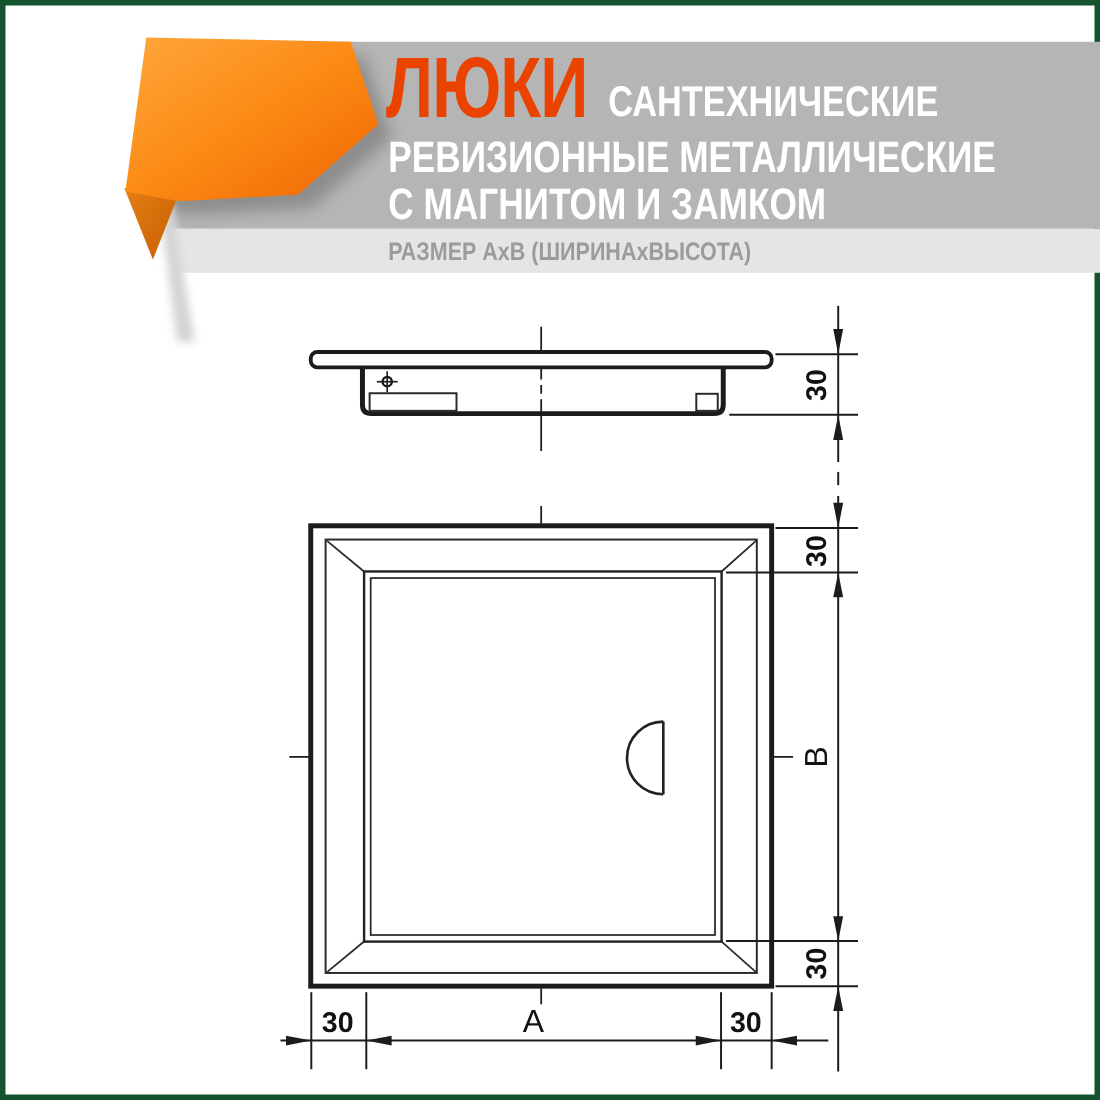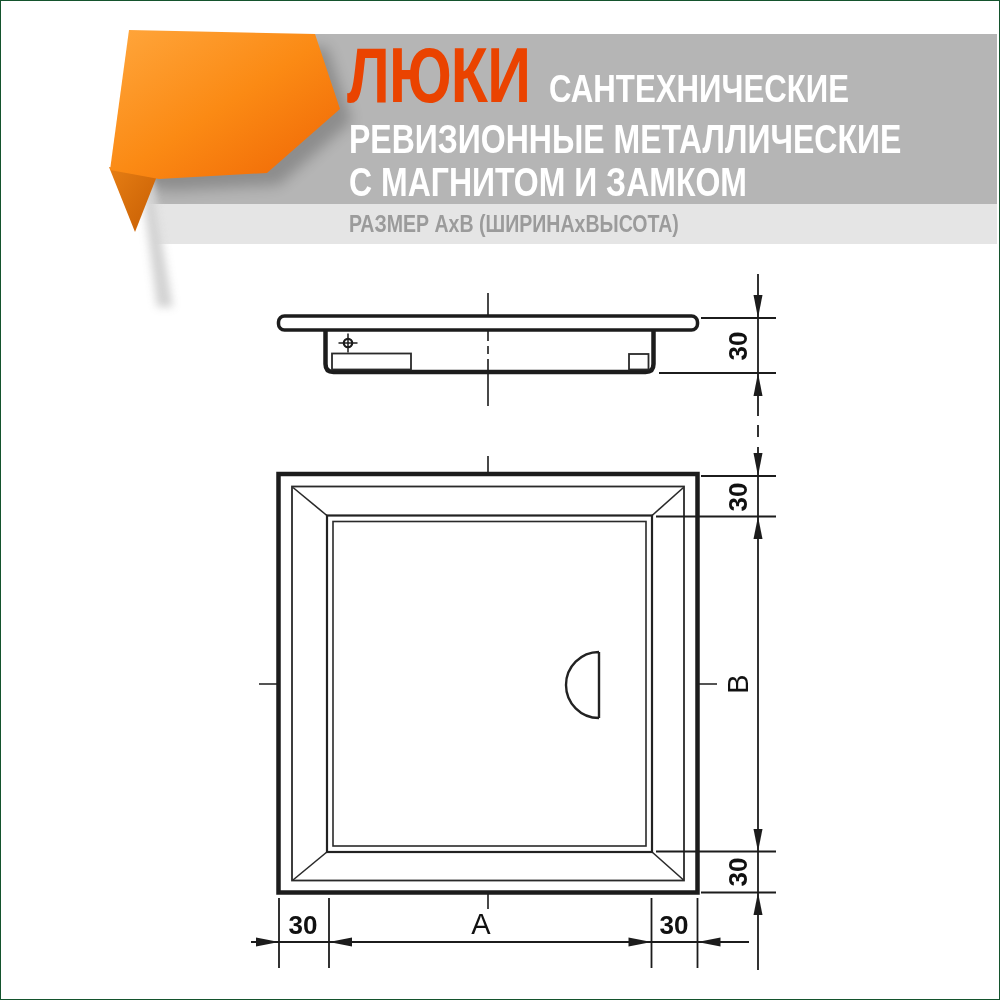--- a/index.html
+++ b/index.html
@@ -1,18 +1,18 @@
 <!DOCTYPE html>
 <html><head>
 <meta charset="utf-8">
 <style>
   html,body{margin:0;padding:0;}
   body{width:1000px;height:1000px;position:relative;background:#ffffff;
        font-family:"Liberation Sans",sans-serif;overflow:hidden;}
-  .page{position:absolute;inset:0;border:1px solid #14532d;box-sizing:border-box;}
+  .page{position:absolute;inset:0;border:5px solid #14532d;box-sizing:border-box;}
 
   
   .band{position:absolute;left:138px;top:33px;width:858px;height:170px;background:#b5b5b5;}
   .strip{position:absolute;left:138px;top:203px;width:858px;height:40px;background:#e5e5e5;}
 
   .hdr-text{position:absolute;white-space:nowrap;line-height:1;}
   .t-main{left:346px;top:35px;font-size:78px;font-weight:bold;color:#ea4300;
           transform:scaleX(0.78);transform-origin:left center;letter-spacing:-1px;}
   .t-sub1{left:548px;top:68px;font-size:39px;font-weight:bold;color:#ffffff;
           transform:scaleX(0.80);transform-origin:left center;}

